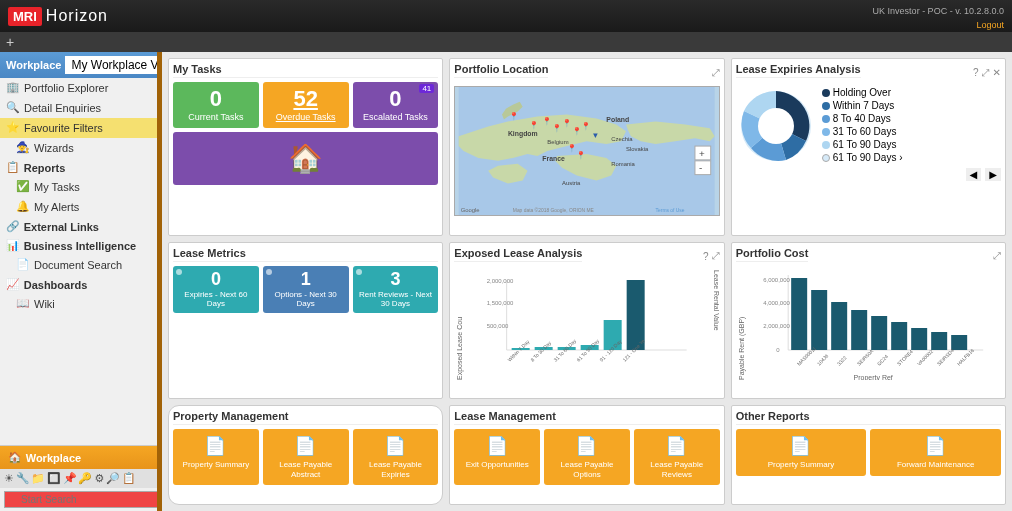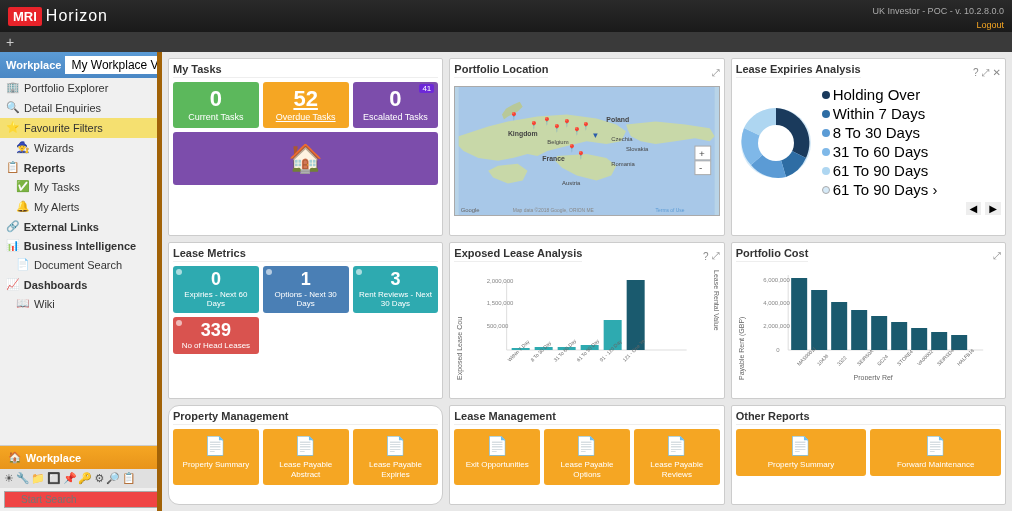--- a/index.html
+++ b/index.html
@@ -265,21 +265,21 @@
       display: flex;
       gap: 6px;
       align-items: center;
     }
     .pie-chart {
       width: 80px;
       height: 80px;
       flex-shrink: 0;
     }
     .legend {
-      font-size: 15px;
+      font-size: 10px;
     }
     .legend-item {
       display: flex;
       align-items: center;
       gap: 3px;
       margin-bottom: 2px;
     }
     .legend-dot {
       width: 8px;
       height: 8px;
@@ -596,21 +596,21 @@
           <div class="legend-item">
             <div class="legend-dot" style="background:#1a3a5c;"></div>
             <span>Holding Over</span>
           </div>
           <div class="legend-item">
             <div class="legend-dot" style="background:#2e6da4;"></div>
             <span>Within 7 Days</span>
           </div>
           <div class="legend-item">
             <div class="legend-dot" style="background:#5b9bd5;"></div>
-            <span>8 To 30 Days</span>
+            <span>8 To 40 Days</span>
           </div>
           <div class="legend-item">
             <div class="legend-dot" style="background:#7fb8e8;"></div>
             <span>31 To 60 Days</span>
           </div>
           <div class="legend-item">
             <div class="legend-dot" style="background:#aed6f1;"></div>
             <span>61 To 90 Days</span>
           </div>
           <div class="legend-item">
@@ -638,25 +638,20 @@
           <div class="num">1</div>
           <div class="lbl">Options - Next 30 Days</div>
         </div>
         <div class="metric-tile tile-teal">
           <div class="dot"></div>
           <div class="num">3</div>
           <div class="lbl">Rent Reviews - Next 30 Days</div>
         </div>
       </div>
       <div class="metrics-bottom-row">
-        <div class="metric-tile tile-red">
-          <div class="dot"></div>
-          <div class="num">339</div>
-          <div class="lbl">No of Head Leases</div>
-        </div>
       </div>
     </div>
 
     <div class="widget-card" id="exposed-lease">
       <div class="widget-header">
         <div class="widget-title">Exposed Lease Analysis</div>
         <div class="widget-header-tools">
           <span class="tool-icon">?</span>
           <span class="tool-icon">⤢</span>
         </div>

